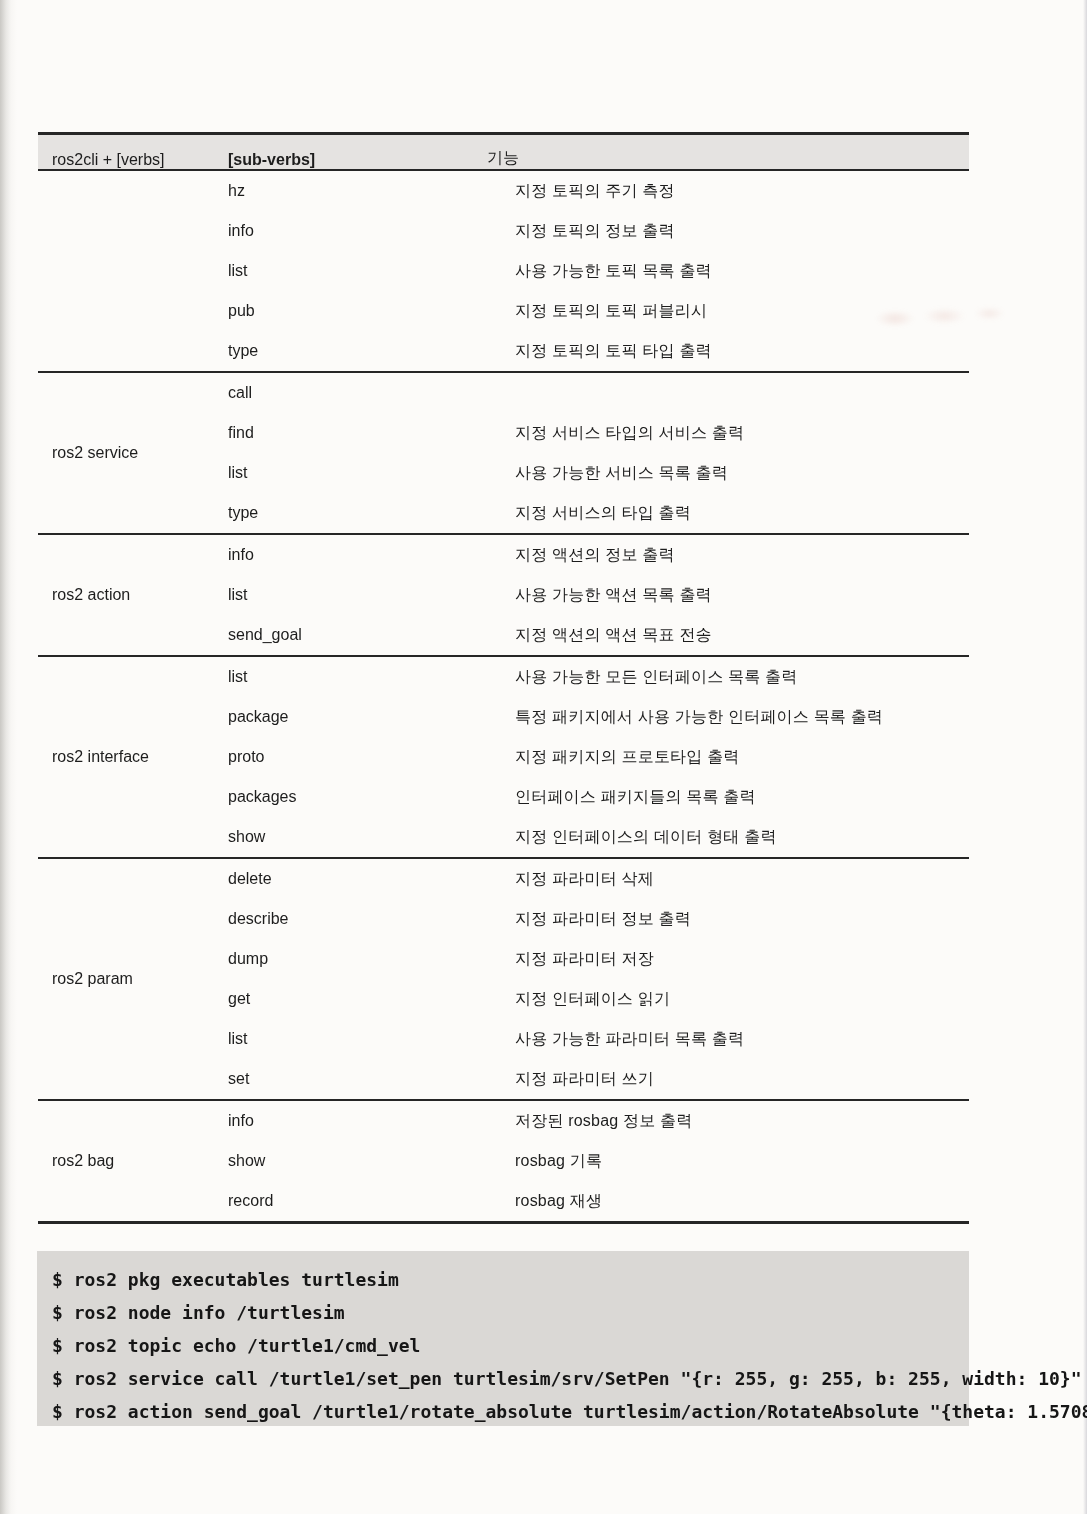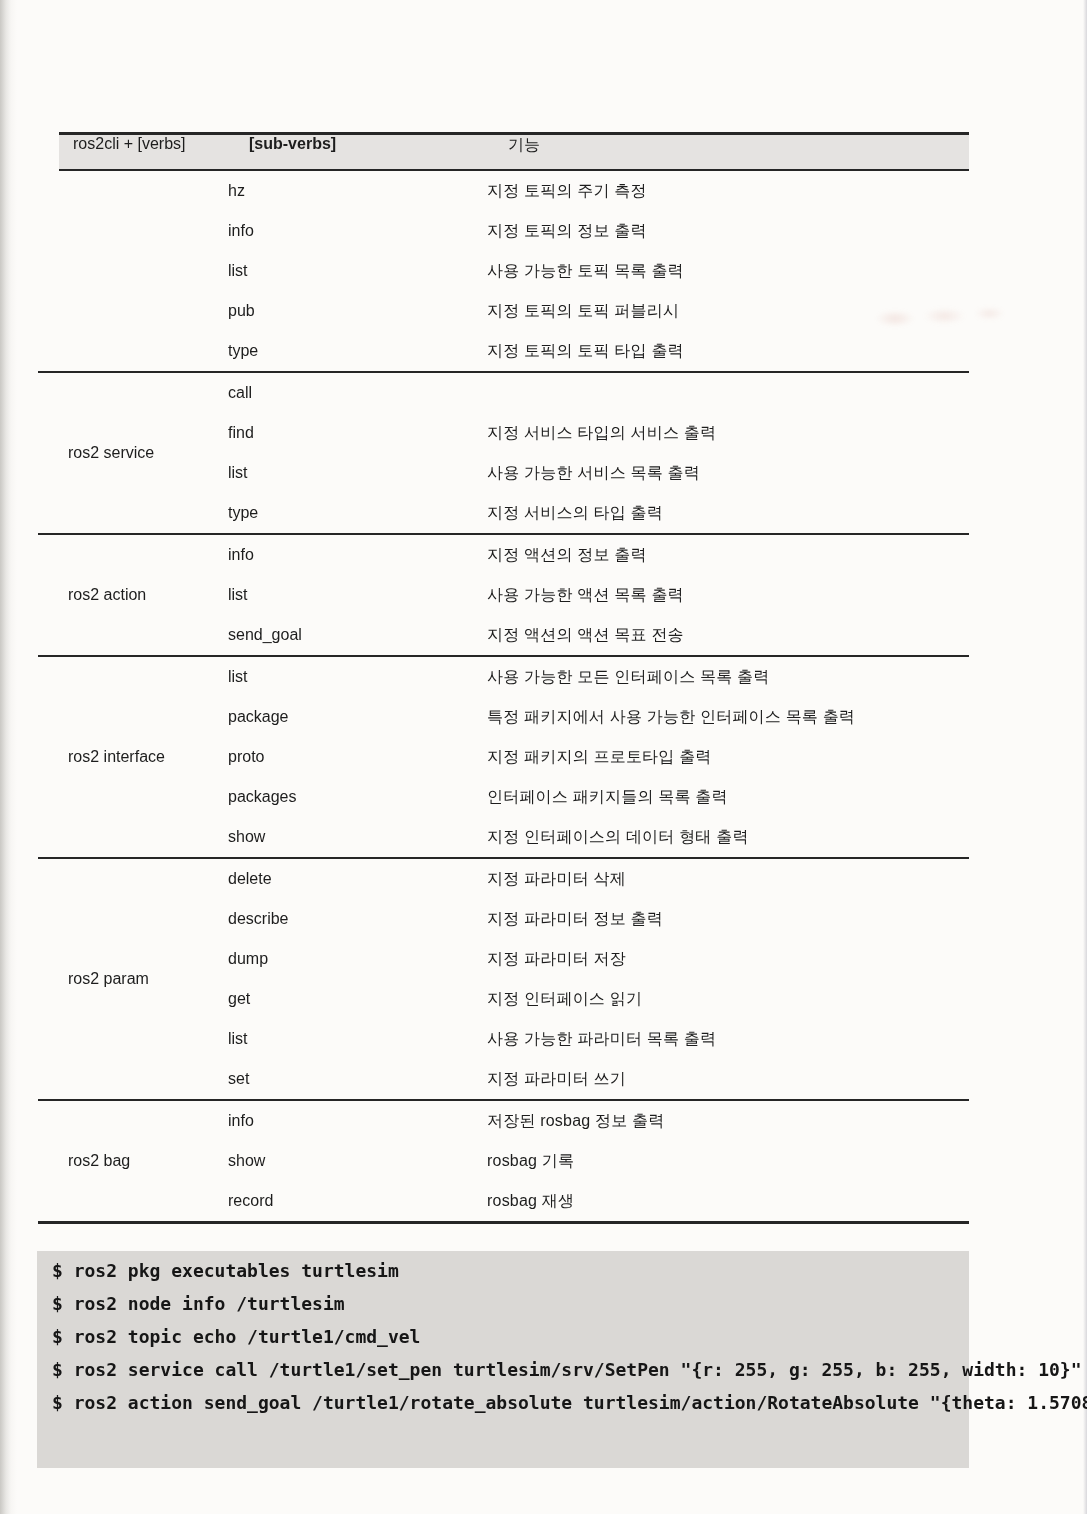--- a/index.html
+++ b/index.html
@@ -40,54 +40,54 @@
     pointer-events: none;
   }
   
   .cmd-table {
     position: absolute;
     left: 38px; top: 132px; width: 931px;
     font-size: 16px;
   }
   .thead {
     display: flex;
-    align-items: flex-start;
+    align-items: flex-end;
     height: 39px;
     background: var(--header-bg);
     border-top: 3px solid var(--line-color);
     border-bottom: 2px solid var(--line-color);
-    margin-left: 21px;
   }
   .col1 { width: 190px; padding-left: 14px; }
   .col2 { width: 259px; font-weight: bold; }
   .col3 { flex: 1; }
   .tgroup {
     position: relative;
     border-bottom: 2px solid var(--line-color);
   }
   .tgroup:last-child { border-bottom: 3px solid var(--line-color); }
   .group-label {
     position: absolute;
-    left: 30px; top: 50%;
+    left: 14px; top: 50%;
     transform: translateY(-50%);
     white-space: nowrap;
   }
   .trow {
     display: flex;
     align-items: center;
     height: 40px;
+    gap: 28px;
   }
   .cell-sub { margin-left: 190px; width: 259px; }
   .cell-desc { flex: 1; font-weight: 500; letter-spacing: 0.2px; }
   
   .terminal {
     position: absolute;
-    left: 37px; top: 1251px; width: 932px; height: 217px;
+    left: 37px; top: 1251px; width: 932px; height: 175px;
     background: var(--terminal-bg);
-    padding: 3px 0 0 15px;
+    padding: 12px 0 0 15px;
     font-family: "DejaVu Sans Mono", monospace;
     font-weight: bold;
     font-size: 18px;
     line-height: 33px;
     color: var(--terminal-text);
     white-space: pre;
   }
 </style>
 </head>
 <body>

